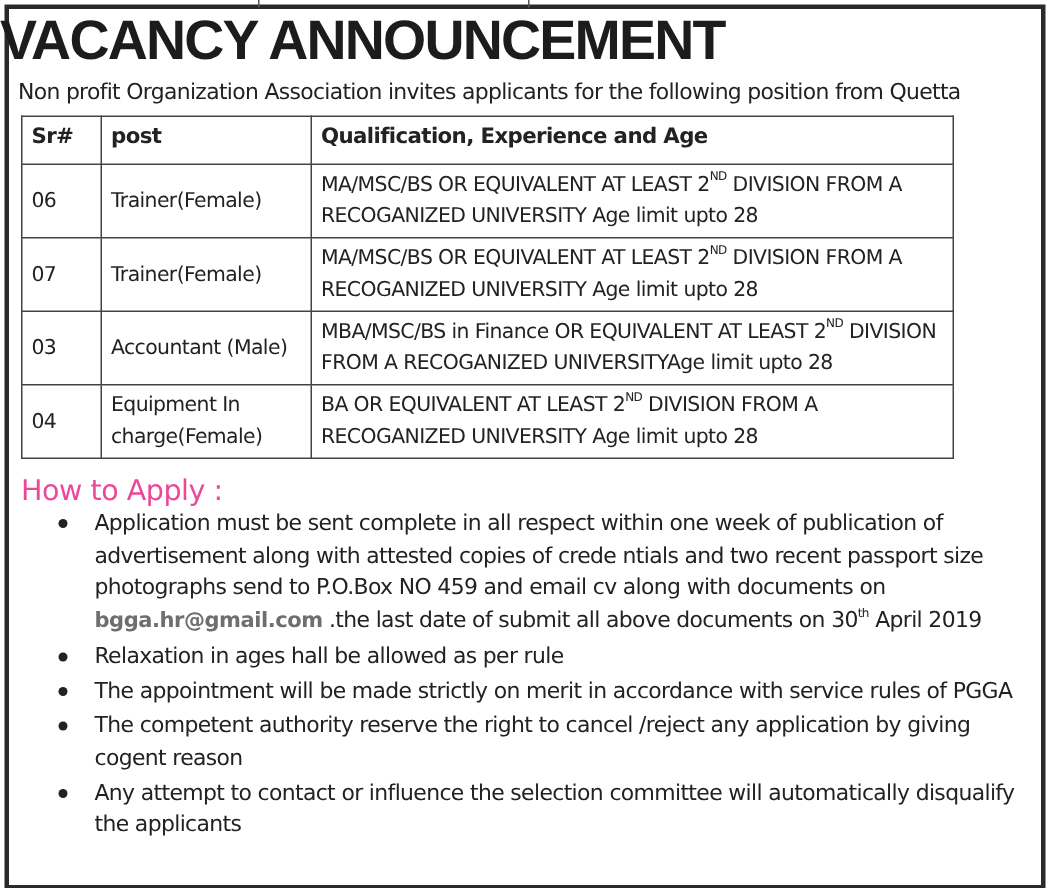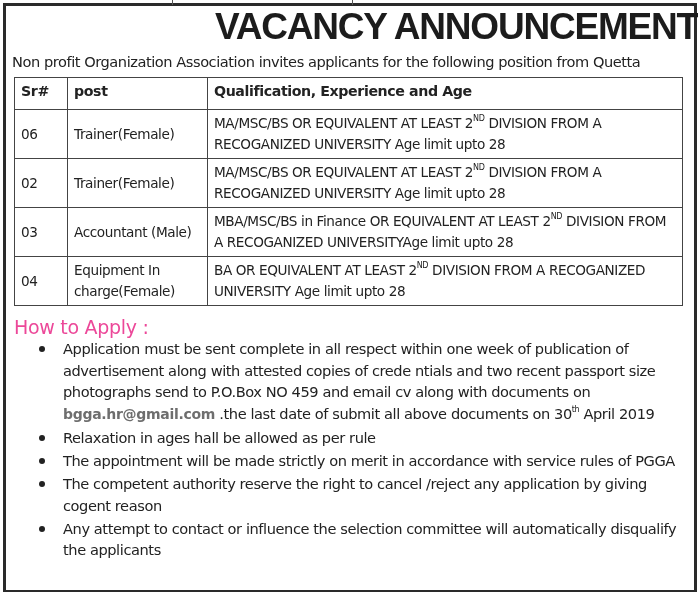--- a/index.html
+++ b/index.html
@@ -1,26 +1,26 @@
 <!DOCTYPE html>
 <html><head>
   <meta charset="utf-8">
   <style>
     html, body { margin: 0; padding: 0; background: #ffffff; }
     body { width: 698px; height: 592px; position: relative; overflow: hidden;
            font-family: "DejaVu Sans", "Liberation Sans", sans-serif; color: #1e1e1e; }
     .frame { position: absolute; left: 3px; top: 3px; width: 688px; height: 584px;
              border: 3px solid #2a2a2a; border-bottom-width: 4px; background: #fff; }
     .topmark { position: absolute; top: 0; width: 1px; height: 5px; background: #555; }
-    .title { position: absolute; left: 0; top: 7px; width: 698px; text-align: right;
+    .title { position: absolute; left: 0; top: 7px; width: 698px; text-align: left;
              font-family: "Liberation Sans", sans-serif; font-weight: bold; font-size: 37px;
              letter-spacing: -1.2px; color: #1c1c1c; line-height: 40px; }
     .subtitle { position: absolute; left: 12px; top: 52px; width: 680px; font-size: 14.6px;
                 letter-spacing: -0.45px; line-height: 20px; white-space: nowrap; color: #222; }
-    table.vac { position: absolute; left: 14px; top: 77px; width: 669px; border-collapse: collapse;
+    table.vac { position: absolute; left: 14px; top: 77px; width: 622px; border-collapse: collapse;
                 font-size: 13.6px; letter-spacing: -0.4px; color: #222; }
     table.vac td, table.vac th { border: 1px solid #444; padding: 0 6px; vertical-align: middle;
                                  text-align: left; line-height: 21px; }
     table.vac th { font-weight: bold; font-size: 14.2px; height: 28px; vertical-align: top; padding-top: 3px; }
     table.vac tr.r td { height: 48px; }
     .c1 { width: 40px; }
     .c2 { width: 127px; margin-top: 12px; }
     sup { font-size: 8px; line-height: 0; position: relative; top: -1px; vertical-align: super; }
     .how { position: absolute; left: 14px; top: 316px; font-size: 19px; letter-spacing: -0.3px; color: #ec4899; text-align: center; }
     ul.bul { position: absolute; left: 14px; top: 338px; width: 676px; margin: 0; padding: 0; list-style: none;
@@ -45,21 +45,21 @@
     <th class="c1">Sr#</th>
     <th class="c2">post</th>
     <th>Qualification, Experience and Age</th>
   </tr>
   <tr class="r">
     <td>06</td>
     <td>Trainer(Female)</td>
     <td><span>MA/MSC/BS OR EQUIVALENT AT LEAST 2</span><sup>ND</sup><span> DIVISION FROM A RECOGANIZED UNIVERSITY Age limit upto 28</span></td>
   </tr>
   <tr class="r">
-    <td>02</td>
+    <td>07</td>
     <td>Trainer(Female)</td>
     <td><span>MA/MSC/BS OR EQUIVALENT AT LEAST 2</span><sup>ND</sup><span> DIVISION FROM A RECOGANIZED UNIVERSITY Age limit upto 28</span></td>
   </tr>
   <tr class="r">
     <td>03</td>
     <td>Accountant (Male)</td>
     <td><span>MBA/MSC/BS  in Finance OR EQUIVALENT AT LEAST 2</span><sup>ND</sup><span> DIVISION FROM A RECOGANIZED UNIVERSITYAge limit upto 28</span></td>
   </tr>
   <tr class="r">
     <td>04</td>

